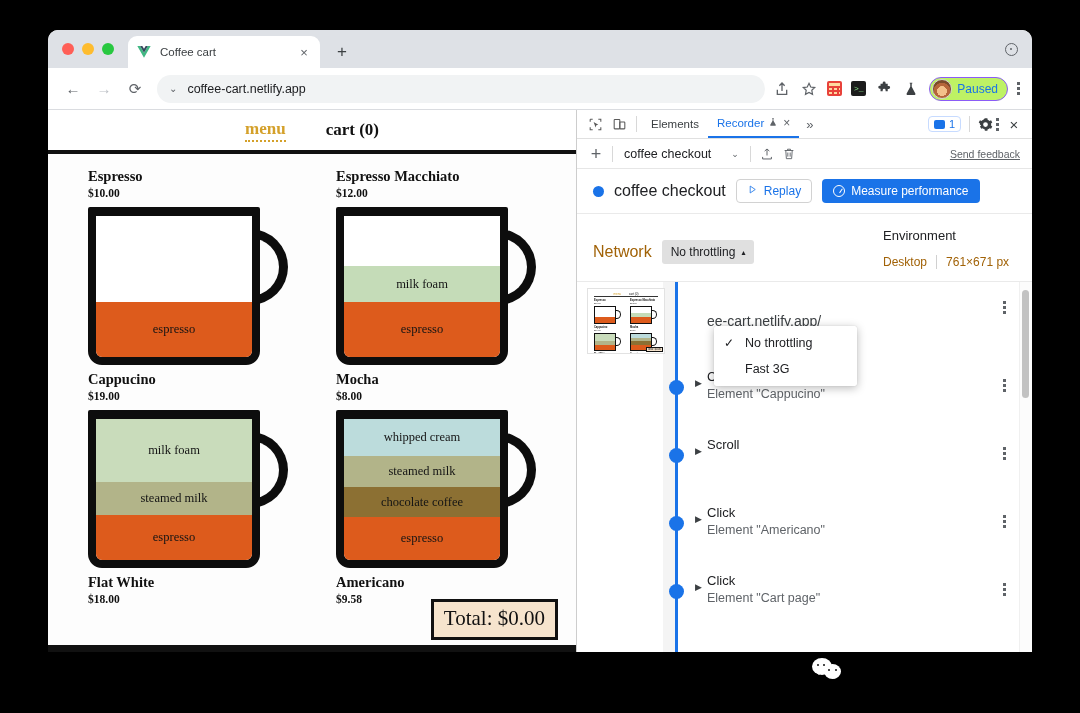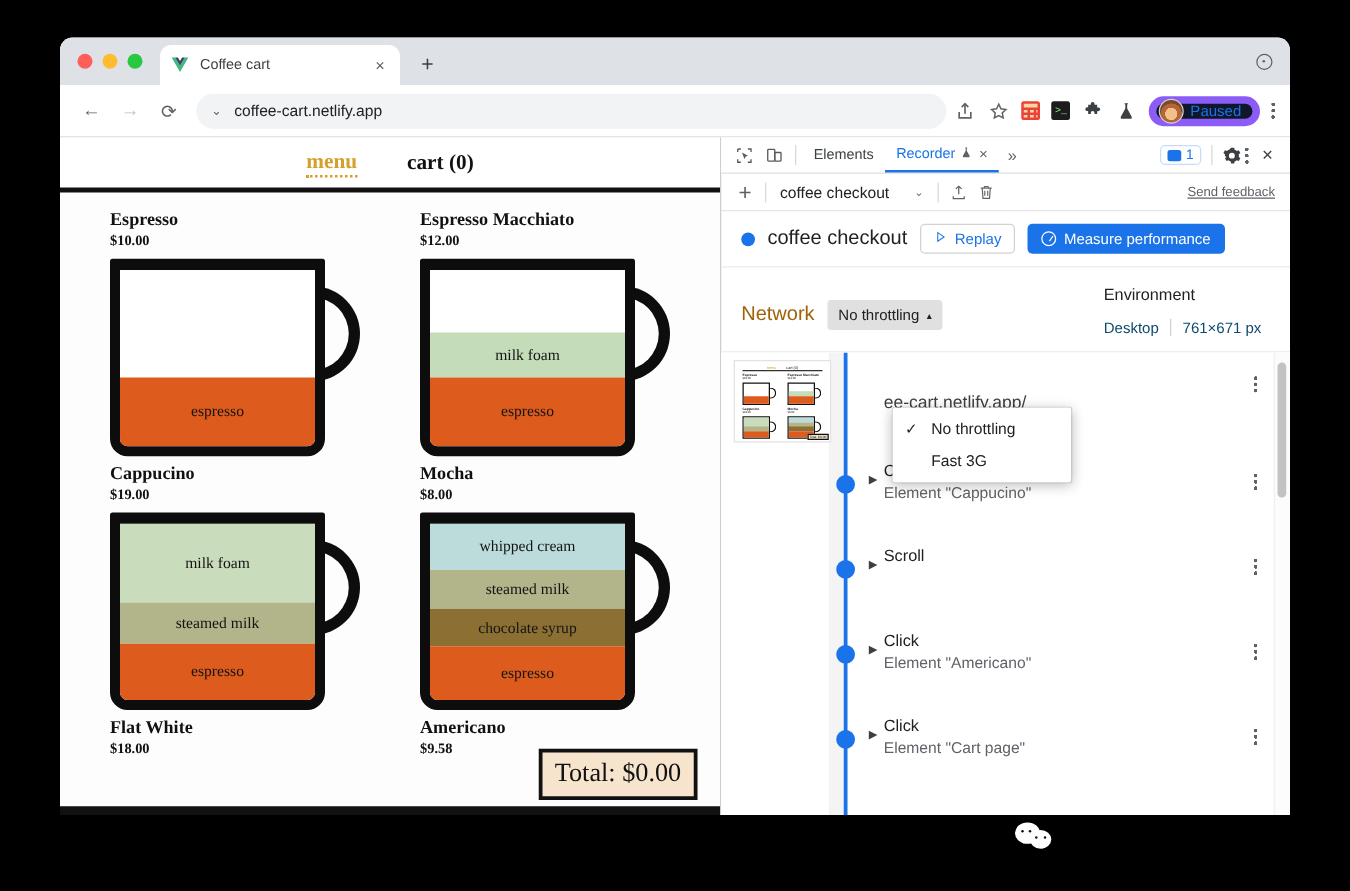--- a/index.html
+++ b/index.html
@@ -99,22 +99,22 @@
       linear-gradient(#ffd9a0,#ffd9a0) 5px 0/3px 2px no-repeat,
       linear-gradient(#ffd9a0,#ffd9a0) 10px 0/3px 2px no-repeat,
       linear-gradient(#ffd9a0,#ffd9a0) 0 4px/3px 2px no-repeat,
       linear-gradient(#ffd9a0,#ffd9a0) 5px 4px/3px 2px no-repeat,
       linear-gradient(#ffd9a0,#ffd9a0) 10px 4px/3px 2px no-repeat;
   }
   .ext-term { width: 15px; height: 15px; background: #1c1c1c; border-radius: 2px;
     color:#8ef08e; font-size:8px; line-height:15px; text-align:center; font-family:"Liberation Mono", monospace;}
   .paused-pill {
     display: flex; align-items: center; gap: 5px;
-    height: 24px; border: 6px solid #8b5cf6; border-radius: 12px;
-    padding: 0 9px 0 2px; background: #0f172a;
+    height: 24px; border: 1px solid #8b5cf6; border-radius: 12px;
+    padding: 0 9px 0 2px; background: #bef264;
   }
   .avatar {
     width: 20px; height: 20px; border-radius: 50%;
     background: radial-gradient(circle at 50% 62%, #f3c08a 0 34%, #b5653a 35% 58%, #7a4b2a 59% 100%);
     border: 1px solid #d2d2d2;
   }
   .paused-label { font-size: 12px; color: #1a73e8; }
   .kebab-v {
     width: 3px; height: 15px;
     background:
@@ -252,21 +252,21 @@
   .sect-title { font-size: 13px; color: #202124; display:flex; align-items:center; gap:6px;}
   .sect-title .caret { font-size: 9px; color:#3c4043;}
   .row-network { display:flex; align-items:center; gap:10px; margin-top: 12px; }
   .lbl-network { font-size: 16px; color: #a16207; }
   .throttle-btn {
     background: #e0e0e0; border-radius: 3px; padding: 5px 9px;
     font-size: 12px; color: #202124; display:flex; align-items:center; gap:6px;
   }
   .throttle-btn .caret-up { font-size: 8px; }
   .env-title { font-size: 13px; color: #202124; }
-  .env-row { margin-top: 12px; display:flex; align-items:center; gap: 9px; font-size: 12px; color:#0c4a6e;}
+  .env-row { margin-top: 12px; display:flex; align-items:center; gap: 9px; font-size: 12px; color:#a16207;}
   .env-div { width:1px; height: 14px; background:#d0d0d0; }
 
   
   .dropdown {
     position: absolute; left: 666px; top: 296px; width: 143px;
     background: #fff; border-radius: 2px;
     box-shadow: 0 2px 10px rgba(0,0,0,.28), 0 0 1px rgba(0,0,0,.2);
     z-index: 40; padding: 4px 0;
   }
   .dd-item {
@@ -475,21 +475,21 @@
           </div>
 
           <div>
             <div class="item-name">Mocha</div>
             <div class="item-price">$8.00</div>
             <div class="cup-wrap">
               <div class="cup-handle"></div>
               <div class="cup-body">
                 <div class="layer" style="background:#bcdcdc;height:41px">whipped cream</div>
                 <div class="layer" style="background:#b2b489;height:35px">steamed milk</div>
-                <div class="layer" style="background:#8c7033;height:34px">chocolate syrup</div>
+                <div class="layer" style="background:#8c7033;height:34px">chocolate coffee</div>
                 <div class="layer" style="background:#dd5b1c;height:48px">espresso</div>
               </div>
             </div>
           </div>
 
           <div>
             <div class="item-name">Flat White</div>
             <div class="item-price">$18.00</div>
           </div>
 

